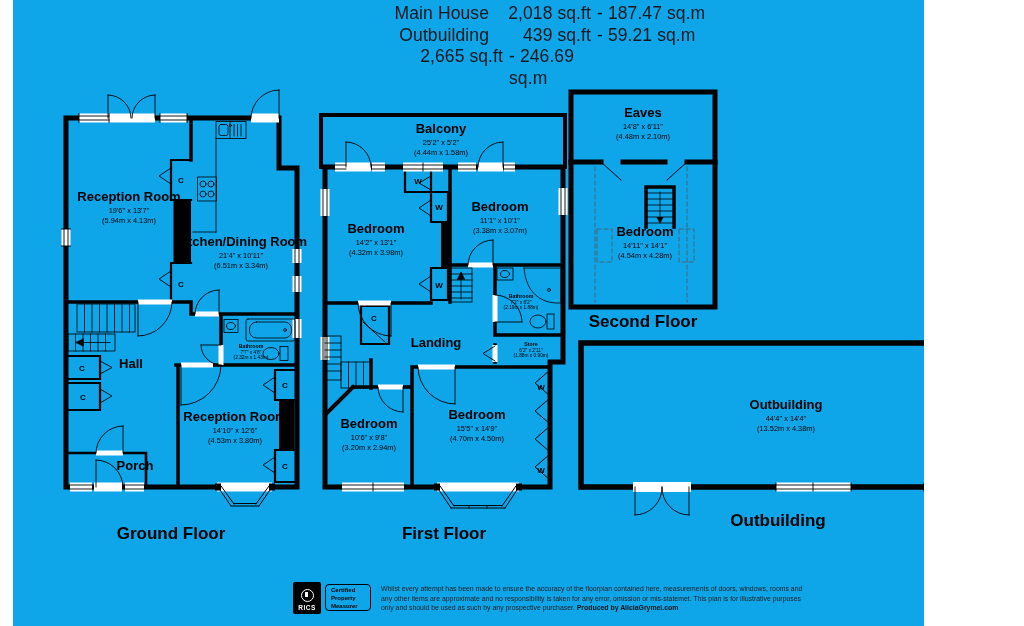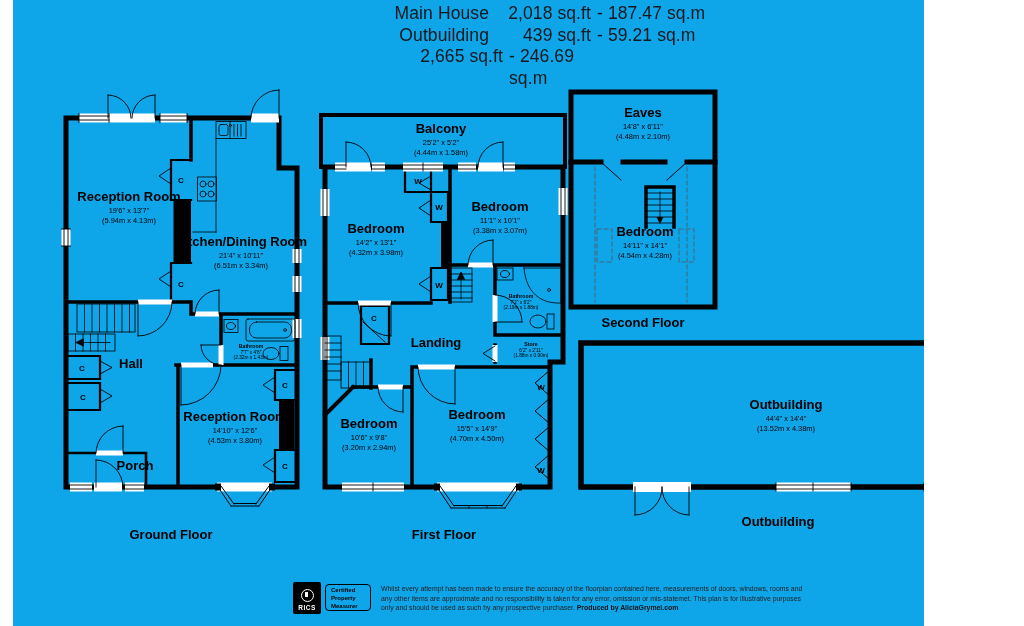--- a/index.html
+++ b/index.html
@@ -12,21 +12,21 @@
   .hlabel{text-align:right;padding-right:14px;}
   .hsqft{text-align:right;}
   .hsqm{padding-left:6px;}
   
   .room{position:absolute;transform:translate(-50%,-50%);text-align:center;white-space:nowrap;line-height:1.3;}
   .room .nm{font-weight:bold;font-size:13px;}
   .room .dm{font-size:7.4px;}
   .tiny .nm{font-size:5.2px;line-height:1.25;}
   .tiny .dm{font-size:4.8px;line-height:1.25;}
   .marker{position:absolute;transform:translate(-50%,-50%);font-weight:bold;font-size:8px;}
-  .floor-title{position:absolute;transform:translate(-50%,-50%);font-weight:bold;font-size:13px;white-space:nowrap;}
+  .floor-title{position:absolute;transform:translate(-50%,-50%);font-weight:bold;font-size:17px;white-space:nowrap;}
   
   .rics-box{position:absolute;left:280px;top:582px;width:28px;height:32px;background:#000;border-radius:2px;
             display:flex;flex-direction:column;align-items:center;justify-content:flex-end;}
   .rics-lion{width:11px;height:11px;border:1.2px solid #fff;border-radius:50%;margin-bottom:2px;position:relative;}
   .rics-lion:after{content:"";position:absolute;left:3px;top:2px;width:3px;height:5px;background:#fff;}
   .rics-brand{color:#fff;font-size:6.5px;font-weight:bold;letter-spacing:.5px;margin-bottom:3px;}
   .cpm-box{position:absolute;left:312px;top:584px;width:46px;height:27px;border:1.3px solid #000;border-radius:4px;
            display:flex;flex-direction:column;justify-content:center;padding-left:5px;box-sizing:border-box;
            font-size:6px;font-weight:bold;line-height:8px;}
   .disclaimer{position:absolute;left:368px;top:584px;width:428px;font-size:6.9px;line-height:9.6px;color:#222;}

